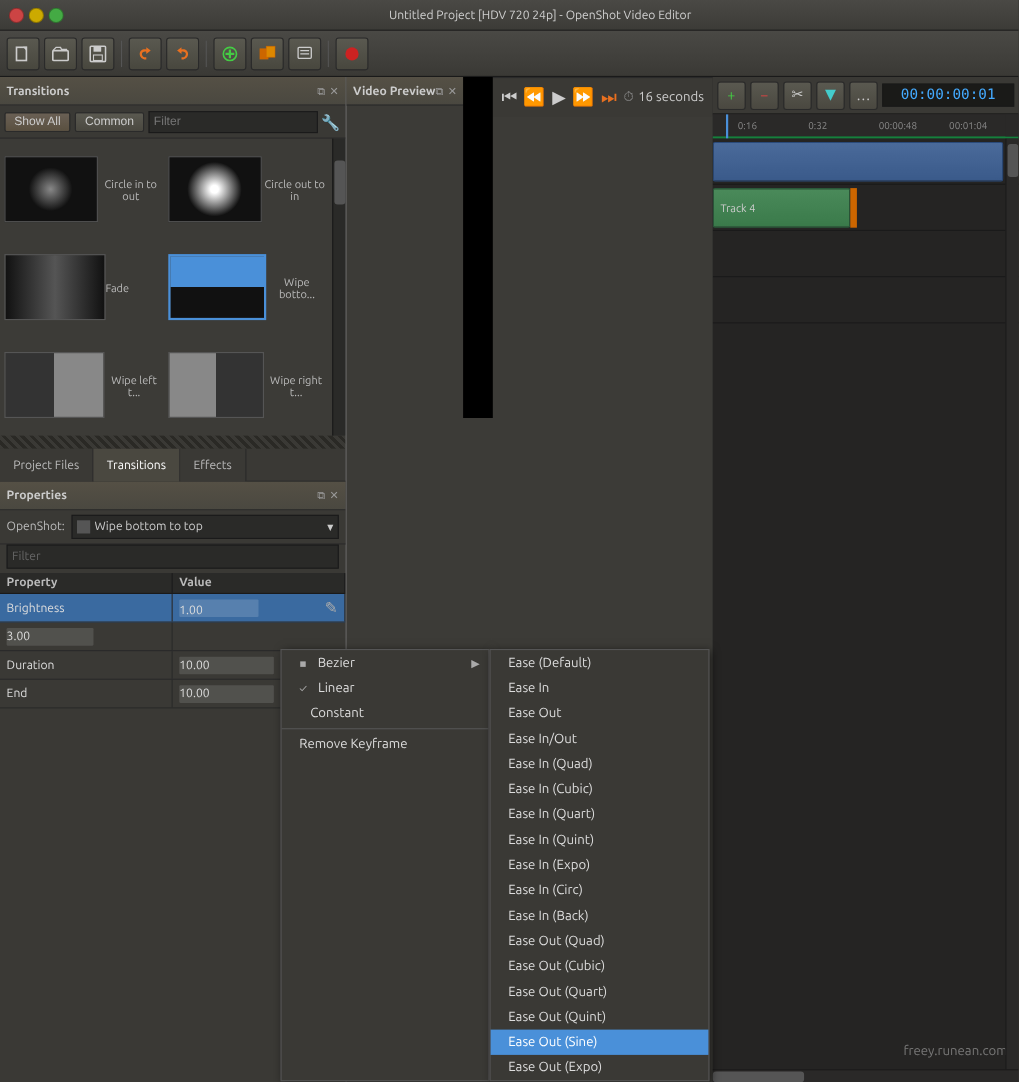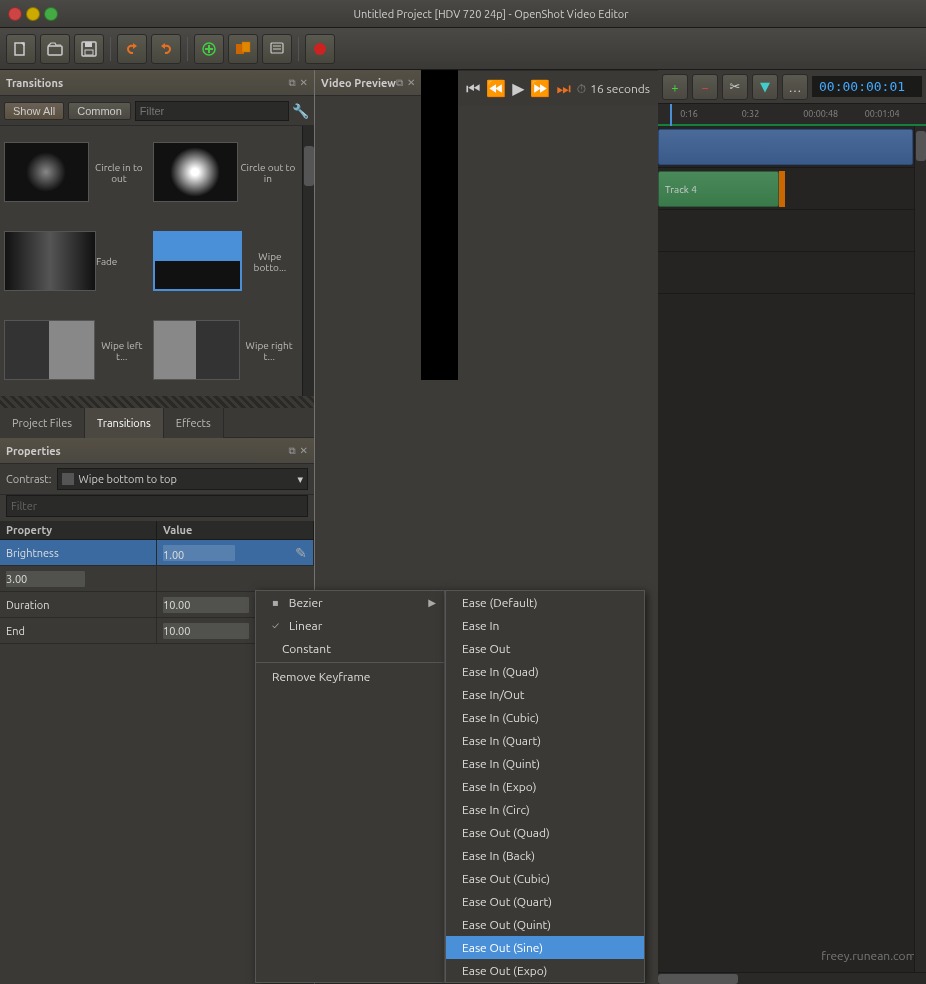--- a/index.html
+++ b/index.html
@@ -353,21 +353,21 @@
       cursor: pointer; color: #ccc; font-size: 13px;
     }
     .tl-btn.green { color: #44cc44; }
     .tl-btn.red-btn { color: #dd4444; }
     .tl-btn.teal { color: #44cccc; }
     .tl-time-display {
       background: #1a1a18;
       border: 1px solid #1a1a1a;
       color: #44aaff;
       font-family: monospace; font-size: 13px;
-      padding: 2px 6px;
+      padding: 2px 16px;
       min-width: 110px;
     }
 
     .watermark {
       position: absolute;
       bottom: 10px; right: 10px;
       font-size: 12px; color: rgba(200,200,200,0.5);
     }
 
     .timeline-scrollbar {
@@ -546,21 +546,21 @@
 
     <div class="props-panel">
       <div class="props-header">
         <span style="font-size:11px;color:#ccc;font-weight:bold;">Properties</span>
         <div style="display:flex;gap:4px;font-size:10px;color:#999;">
           <span>⧉</span>
           <span>✕</span>
         </div>
       </div>
       <div class="props-selection-row">
-        <span class="props-selection-label">Contrast:</span>
+        <span class="props-selection-label">OpenShot:</span>
         <div class="props-selection-dropdown">
           <span style="display:flex;align-items:center;gap:4px;">
             <span style="width:12px;height:12px;background:#555;display:inline-block;"></span>
             <span>Wipe bottom to top</span>
           </span>
           <span>▾</span>
         </div>
       </div>
       <div class="props-filter">
         <span style="color:#666;font-size:11px;">Filter</span>
@@ -637,29 +637,29 @@
       <div class="ctx-sep"></div>
       <div class="ctx-item">
         <span>Remove Keyframe</span>
       </div>
     </div>
 
     <div class="sub-menu">
       <div class="sub-item">Ease (Default)</div>
       <div class="sub-item">Ease In</div>
       <div class="sub-item">Ease Out</div>
+      <div class="sub-item">Ease In/Out</div>
       <div class="sub-item">Ease In (Quad)</div>
-      <div class="sub-item">Ease In/Out</div>
       <div class="sub-item">Ease In (Cubic)</div>
       <div class="sub-item">Ease In (Quart)</div>
       <div class="sub-item">Ease In (Quint)</div>
       <div class="sub-item">Ease In (Expo)</div>
       <div class="sub-item">Ease In (Circ)</div>
+      <div class="sub-item">Ease In (Back)</div>
       <div class="sub-item">Ease Out (Quad)</div>
-      <div class="sub-item">Ease In (Back)</div>
       <div class="sub-item">Ease Out (Cubic)</div>
       <div class="sub-item">Ease Out (Quart)</div>
       <div class="sub-item">Ease Out (Quint)</div>
       <div class="sub-item highlighted">Ease Out (Sine)</div>
       <div class="sub-item">Ease Out (Expo)</div>
 
     </div>
   </div>
 
   <div class="right-panel">

